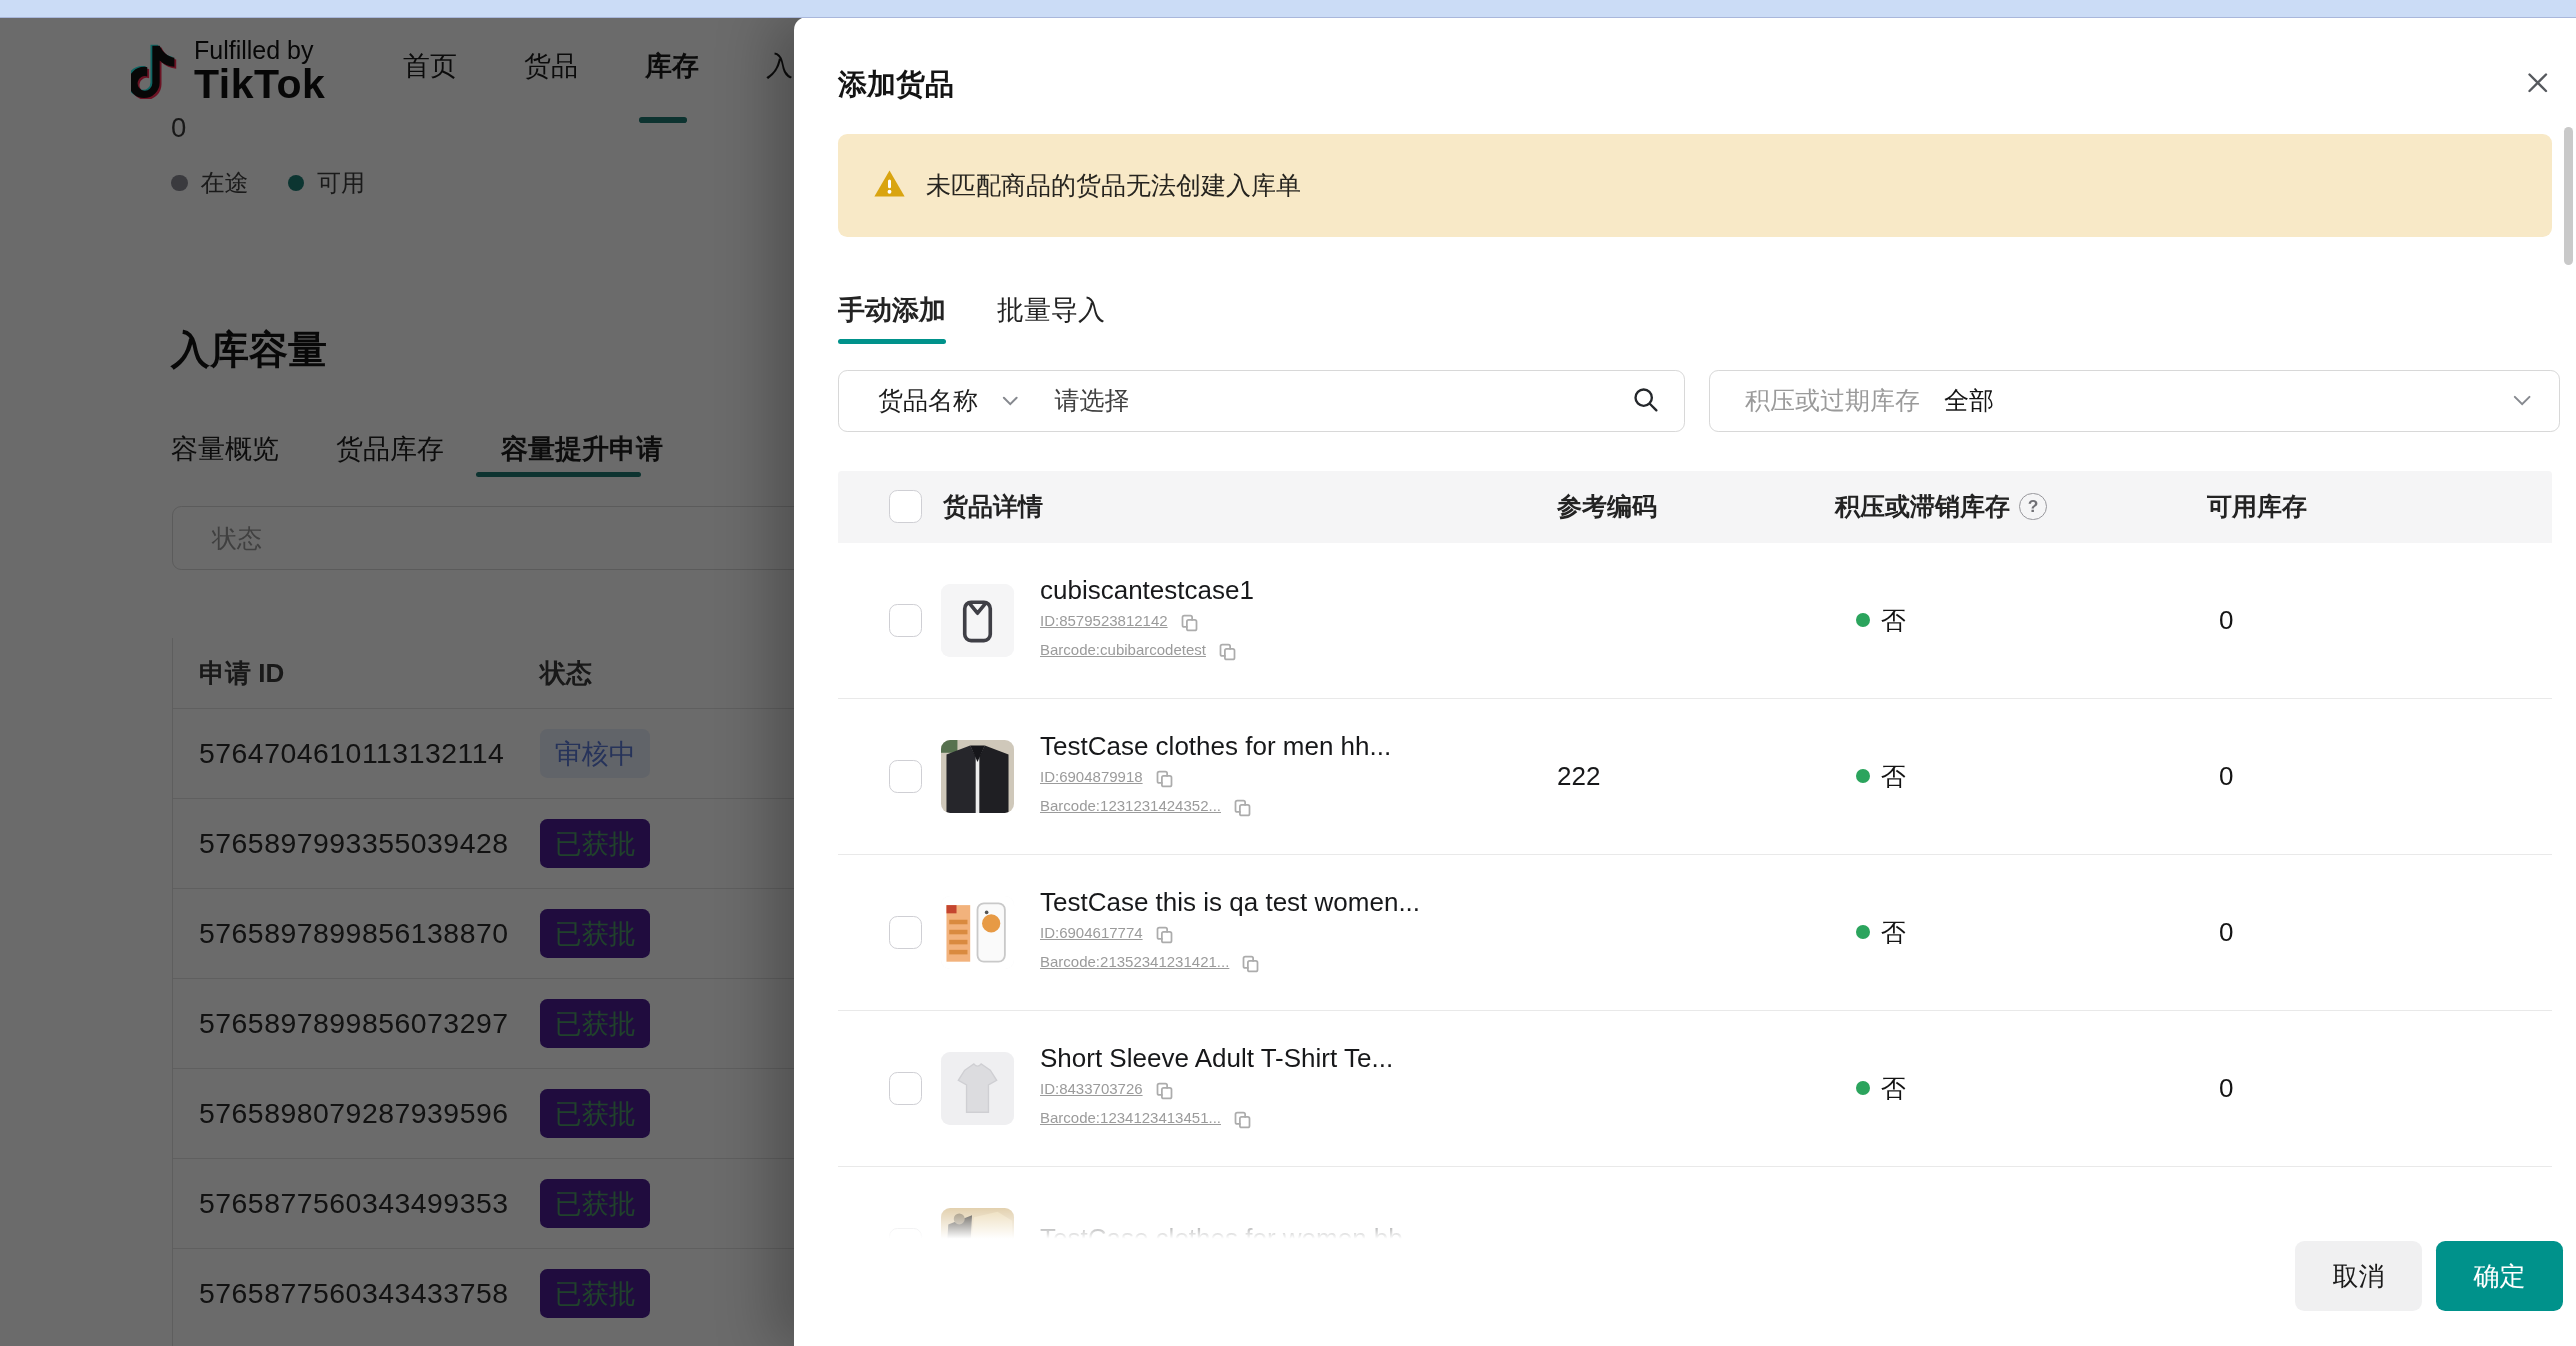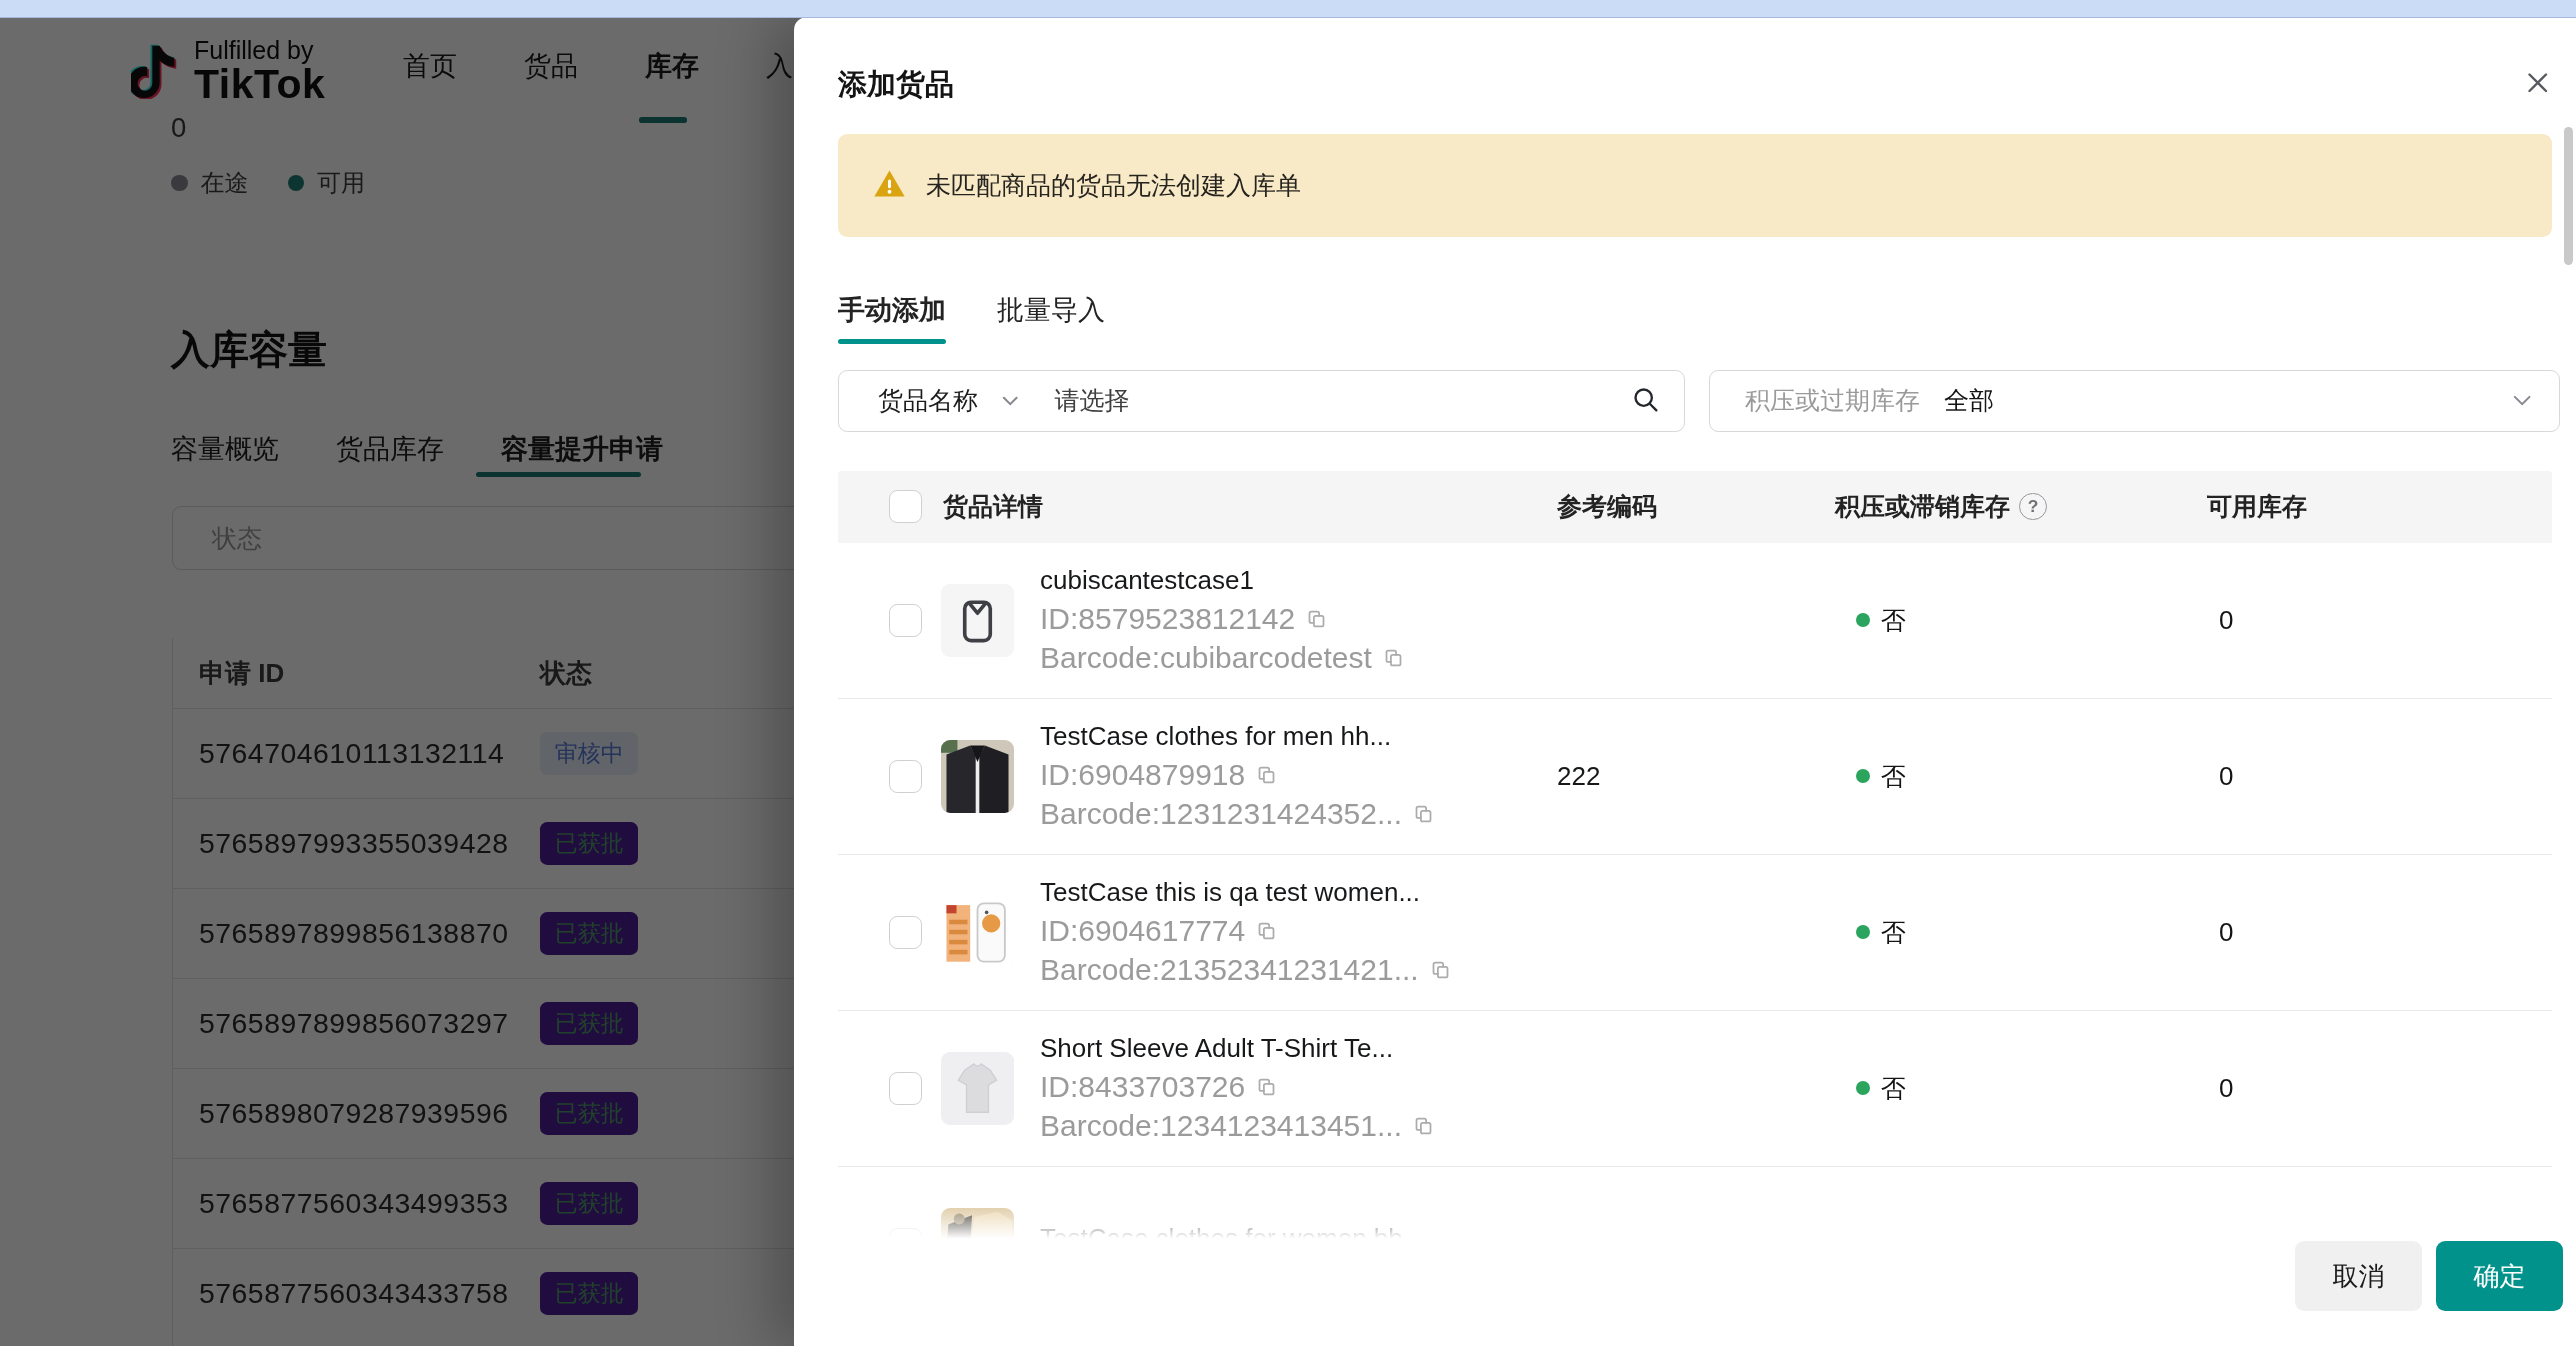--- a/index.html
+++ b/index.html
@@ -48,21 +48,21 @@
   .status-box span { font-size:25px; color:#9a9a9a; }
 
   .bg-table { position:absolute; left:172px; top:638px; width:917px; bottom:0;
     border-left:0.9px solid #dfdfdf; }
   .bg-thead { height:70px; display:flex; align-items:center; }
   .bg-th { font-size:26px; font-weight:600; color:#3c3c3c; }
   .bg-th.c1 { padding-left:26px; width:367px; }
   .bg-th.c2 { padding-left:0; }
   .bg-row { height:90px; display:flex; align-items:center; border-top:0.9px solid #e3e3e3; }
   .bg-id { padding-left:26px; width:367px; font-size:28.4px; color:#2c2c2c; letter-spacing:0.5px; }
-  .badge { font-size:23px; padding:6.4px 14.7px; border-radius:7.3px; white-space:nowrap;font-family:Liberation Serif, serif; }
+  .badge { font-size:27px; padding:6.4px 14.7px; border-radius:7.3px; white-space:nowrap;font-family:Liberation Serif, serif; }
   .badge.review { color:#5b79d6; background:#e8eefb; }
   .badge.approved { color:#4e9e68; background:#4c1d95; }
 
   
   .modal { position:absolute; left:794px; top:16.5px; right:0; bottom:0; background:#fff;
     border-radius:13px 0 0 0; z-index:40; box-shadow:-22px 0 55px rgba(0,0,0,0.25); }
 
   .m-title { position:absolute; left:44px; top:48px; font-size:29px; font-weight:600; color:#141414; }
   .m-close { position:absolute; right:18.3px; top:48px; width:40px; height:40px;
     display:flex; align-items:center; justify-content:center; cursor:pointer; }
@@ -106,21 +106,21 @@
 
   .m-rows { position:absolute; left:44px; right:24px; top:526px; bottom:0; overflow:hidden; }
   .mrow { height:156px; display:flex; align-items:center; border-bottom:0.9px solid #e9e9e9;
     position:relative; }
   .mrow .checkbox { margin-left:51px; }
   .mthumb { width:73px; height:73px; border-radius:9.2px; overflow:hidden; margin-left:19px;
     flex:none; background:#f5f5f6; }
   .mthumb svg { display:block; }
   .minfo { margin-left:26px; display:flex; flex-direction:column; gap:5.5px; min-width:0; }
   .mname { font-size:26px; color:#17181a; white-space:nowrap; }
-  .mmeta { display:flex; gap:11px; font-size:30px; color:#9b9b9b; white-space:nowrap; }
+  .mmeta { display:flex; gap:11px; font-size:15px; color:#9b9b9b; white-space:nowrap;text-decoration:underline; }
   .mref { position:absolute; left:719px; font-size:26px; color:#17181a; }
   .mstock { position:absolute; left:1018px; display:flex; align-items:center; gap:11px; }
   .mstock-dot { width:13.8px; height:13.8px; border-radius:50%; background:#2ba45d; }
   .mstock-text { font-size:25px; color:#141414; }
   .mavail { position:absolute; left:1381px; font-size:26px; color:#141414; }
 
   .m-footer { position:absolute; left:0; right:0; bottom:0; height:145px; z-index:5;
     background:linear-gradient(to bottom, rgba(255,255,255,0) 0%, #fff 26%); }
   .m-btn { position:absolute; bottom:35px; height:70px; width:127px; border:none;
     border-radius:9.2px; font-size:26px; font-family:inherit; cursor:pointer;

